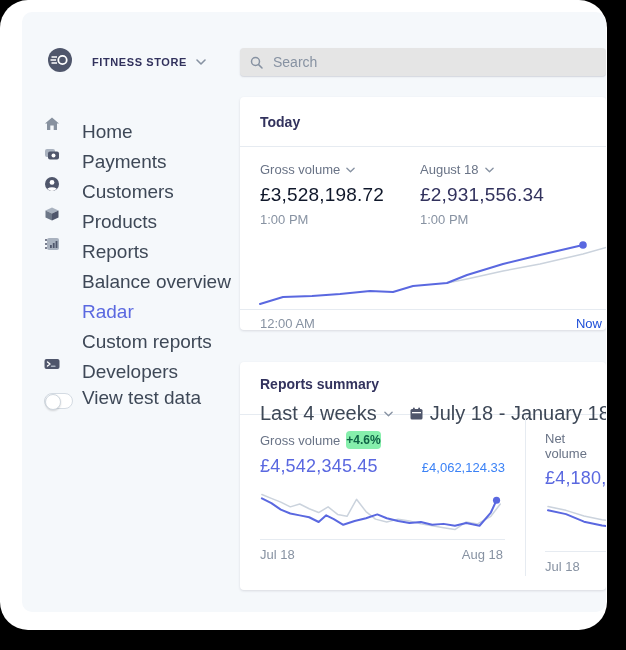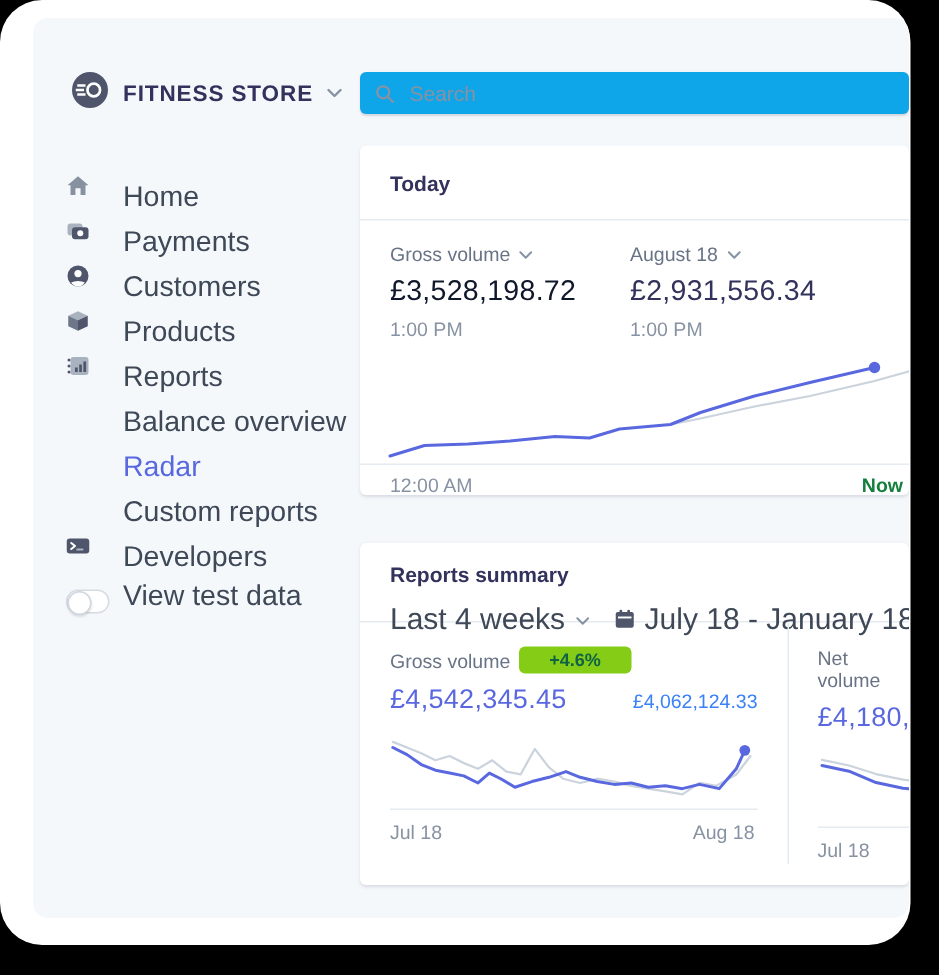--- a/index.html
+++ b/index.html
@@ -5,38 +5,38 @@
   html,body{margin:0;padding:0;background:#000;}
   body{width:626px;height:650px;position:relative;font-family:"Liberation Sans",sans-serif;
        -webkit-font-smoothing:antialiased;overflow:hidden;}
   .page{position:absolute;left:0;top:0;width:607px;height:630px;background:#fff;border-radius:28px;}
   .panel{position:absolute;left:22px;top:12px;width:584px;height:600px;background:#f5f8fb;
          border-radius:10px;overflow:hidden;}
 
   
   .side{position:absolute;left:22px;top:38px;width:196px;}
   .brand{display:flex;align-items:center;height:24px;margin-left:4px;cursor:pointer;}
-  .brand-name{margin-left:10px;font-size:15px;font-weight:bold;letter-spacing:.6px;color:#32325d;text-align:right;}
+  .brand-name{margin-left:20px;font-size:11px;font-weight:bold;letter-spacing:.6px;color:#32325d;text-align:right;}
   .brand .chev{margin-left:9px;}
   .nav{margin-top:35px;}
   .nav-item{display:flex;align-items:center;height:30px;cursor:pointer;}
   .nav-item .ic{width:16px;height:16px;flex:0 0 16px;margin-right:22px;display:flex;
                 align-items:center;justify-content:center;}
   .nav-label{font-size:19px;color:#3e4857;margin-top:16px;}
   .sub-item{display:flex;align-items:center;height:30px;padding-left:38px;cursor:pointer;}
   .sub-item.active .nav-label{color:#5a68e0;font-weight:500;}
   .toggle-row{display:flex;align-items:flex-end;height:30px;cursor:pointer;}
   .toggle{width:29px;height:16px;border:1px solid #d4dbe3;border-radius:9px;background:#fff;
           box-sizing:border-box;position:relative;margin-right:9px;flex:0 0 29px;}
   .knob{position:absolute;left:0px;top:0px;width:14px;height:14px;border-radius:50%;
         background:#fff;border:1px solid #cfd7df;box-shadow:0 1px 2px rgba(0,0,0,.15);}
   .settings{margin-top:21px;}
 
   
-  .search{position:absolute;left:218px;top:36px;width:366px;height:28px;background:#0ea5e9;
+  .search{position:absolute;left:218px;top:36px;width:366px;height:28px;background:#e5e5e5;
           border-radius:4px;box-shadow:0 1px 2px rgba(50,50,93,.11),0 1px 1px rgba(0,0,0,.06);
           display:flex;align-items:center;}
   .search input{border:none;outline:none;background:transparent;font-size:14px;color:#3e4857;
                 font-family:"Liberation Sans",sans-serif;flex:1;}
   .search input::placeholder{color:#8792a2;}
   .search .mag{margin:0 8px 0 10px;display:flex;}
 
   .card{position:absolute;left:218px;width:366px;background:#fff;border-radius:4px;
         box-shadow:0 1px 3px rgba(50,50,93,.09),0 1px 2px rgba(0,0,0,.05);overflow:hidden;}
   .card-title{font-size:14px;font-weight:bold;color:#32325d;}
@@ -48,34 +48,34 @@
   .stats{display:flex;padding:15px 20px 0 20px;}
   .stat{width:160px;}
   .m-label{font-size:13px;color:#697386;display:flex;align-items:center;gap:6px;}
   .m-value{font-size:19px;color:#32325d;margin-top:7px;letter-spacing:.2px;}
   .m-value.accent{color:#0f172a;}
   .m-time{font-size:13px;color:#8792a2;margin-top:6px;}
   .t-chart{position:relative;height:76px;margin-top:6px;}
   .t-chart svg{position:absolute;left:0;top:0;}
   .axis{border-top:1px solid #e6ebf1;display:flex;justify-content:space-between;
         padding:6px 4px 0 20px;font-size:13px;color:#8792a2;}
-  .axis .now{color:#15803d;font-weight:bold;}
+  .axis .now{color:#1d4ed8;}
 
   
   .reports{top:350px;height:228px;}
   .r-head{padding:13px 20px 0 20px;height:53px;box-sizing:border-box;border-bottom:1px solid #e6ebf1;}
   .filters{display:flex;align-items:center;margin-top:9px;font-size:20px;color:#3e4857;white-space:nowrap;}
   .filter{display:flex;align-items:center;gap:7px;cursor:pointer;}
   .f2{margin-left:17px;}
   .f3{margin-left:13px;}
   .cols{display:flex;height:161px;}
   .col-l{width:286px;box-sizing:border-box;border-right:1px solid #e6ebf1;padding:16px 20px 0 20px;}
   .col-r{flex:1;min-width:0;padding:16px 0 0 19px;}
-  .badge{background:#84cc16;color:#0e6245;font-size:12px;font-weight:bold;
-         padding:2px 20px;border-radius:4px;}
+  .badge{background:#86efac;color:#0e6245;font-size:12px;font-weight:bold;
+         padding:2px 0;border-radius:4px;}
   .v-row{display:flex;align-items:baseline;justify-content:space-between;margin-top:7px;}
   .v-main{font-size:18px;color:#5a68e0;letter-spacing:.2px;}
   .v-prev{font-size:13px;color:#3b82f6;}
   .s-chart{position:relative;height:52px;margin-top:10px;}
   .s-chart svg{position:absolute;left:0;top:0;}
   .axis2{border-top:1px solid #e6ebf1;display:flex;justify-content:space-between;
          padding:7px 2px 0 0;font-size:13px;color:#8792a2;}
 
   .chev{display:flex;}
 </style>

